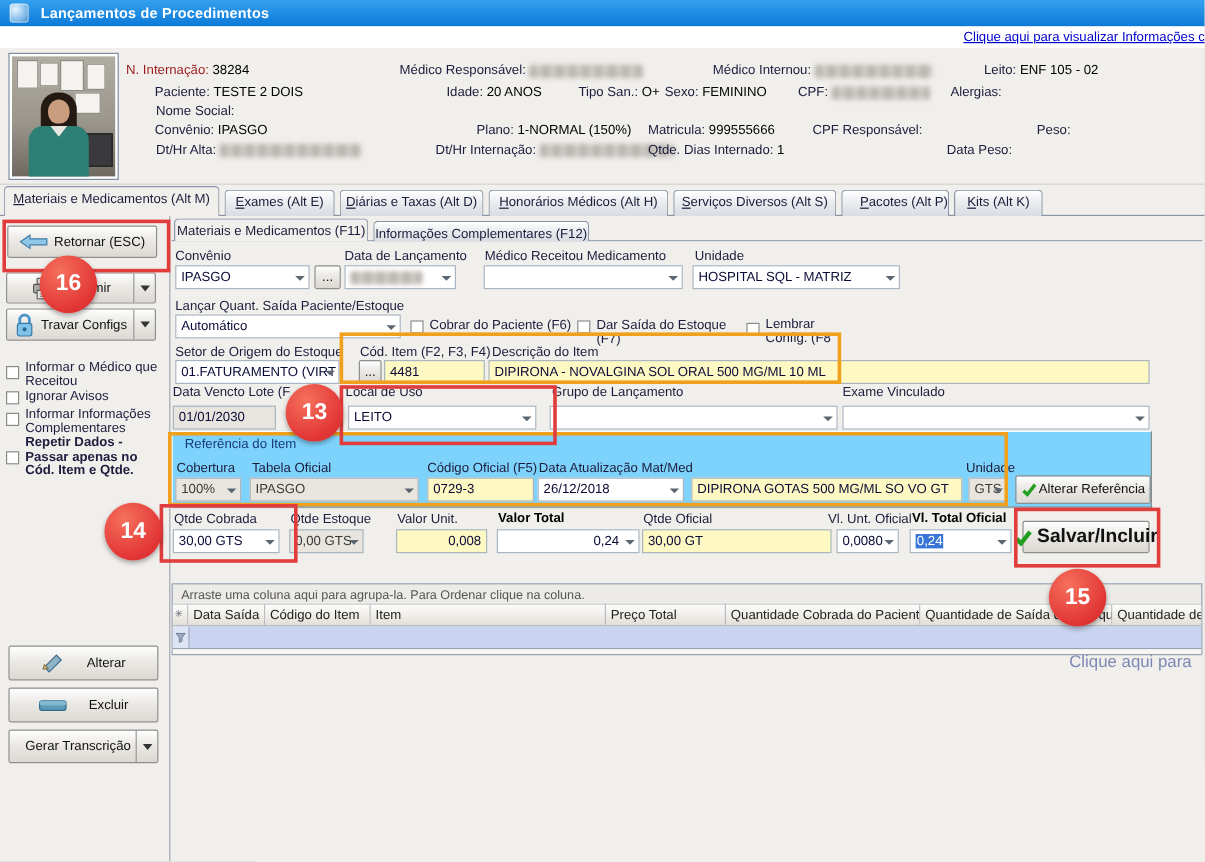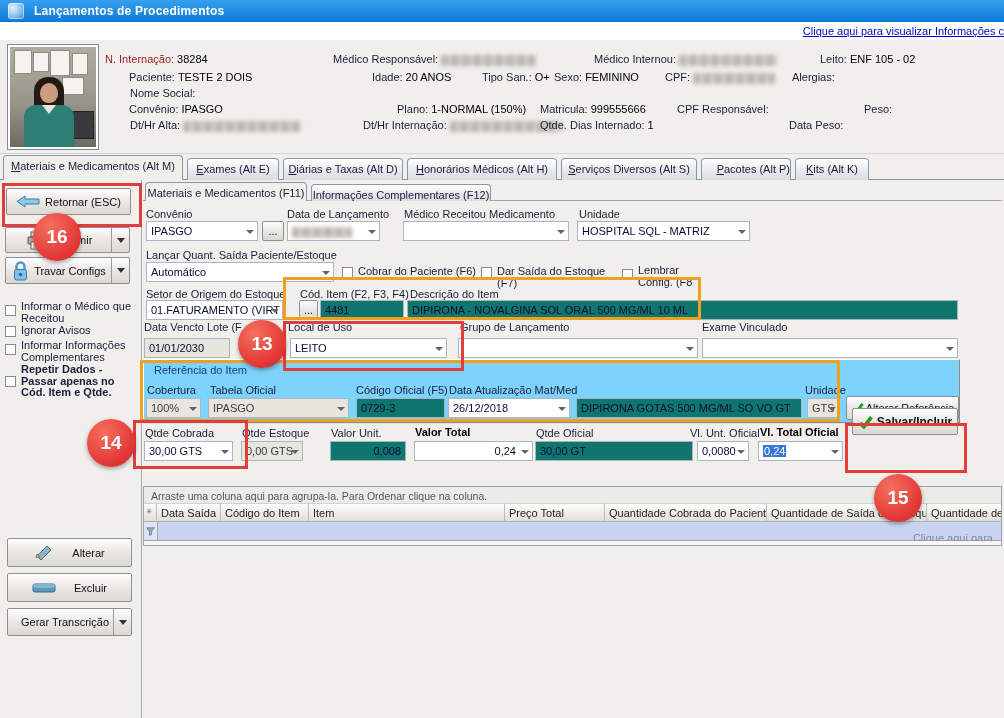--- a/index.html
+++ b/index.html
@@ -38,21 +38,21 @@
   .tab>span{display:inline-block;}
   .maintab>span::first-letter{text-decoration:underline;}
   #tabline{left:0;top:179px;width:1004px;height:1px;background:#8a96a8;z-index:1;}
   #panelleft{left:141px;top:180px;width:1px;height:538px;background:#a3a9b1;z-index:1;}
   #innertabline{left:143px;top:200px;width:859px;height:1px;background:#9aa6b4;z-index:1;}
   
   .combo{position:absolute;height:20px;background:#fff;border:1px solid #a9b6c2;box-sizing:border-box;
          font-size:11px;color:#0a0a36;padding:3px 16px 0 4px;white-space:nowrap;overflow:hidden;}
   .combo .arr{position:absolute;right:3px;top:8px;width:0;height:0;border-left:4px solid transparent;border-right:4px solid transparent;border-top:4px solid #5c6670;}
   .combo.dis{background:#e8e5df;color:#3a3a3a;}
-  .fld{position:absolute;height:20px;background:#0f766e;border:1px solid #a9b6c2;box-sizing:border-box;
+  .fld{position:absolute;height:20px;background:#fef9c3;border:1px solid #a9b6c2;box-sizing:border-box;
        font-size:11px;color:#0a0a36;padding:3px 4px 0 4px;white-space:nowrap;overflow:hidden;}
   .fld.dis{background:#e8e5df;}
   .tar{text-align:right;}
   .sel{background:#3875d7;color:#fff;padding:0 1px;}
   .lbl{position:absolute;font-size:11px;color:#1c1c3c;white-space:nowrap;line-height:11px;}
   .lbl.b{font-weight:bold;color:#000;}
   .btn{position:absolute;background:linear-gradient(#fefefe,#ebe9e5 45%,#dcd9d3);border:1px solid #8f8f8f;border-radius:2px;
        box-sizing:border-box;font-size:11px;color:#111;display:flex;align-items:center;justify-content:center;gap:5px;white-space:nowrap;}
   .btn .dd{position:absolute;right:0;top:0;bottom:0;width:17px;border-left:1px solid #9a9a9a;display:flex;align-items:center;justify-content:center;}
   .tri{width:0;height:0;border-left:4px solid transparent;border-right:4px solid transparent;border-top:5px solid #333;}
@@ -64,21 +64,21 @@
             border:1px solid;border-color:#fcfcfb #8d8a84 #8d8a84 #fcfcfb;box-sizing:border-box;box-shadow:0 1px 0 #e4e2dd;}
   #reftitle{position:absolute;left:10px;top:4px;color:#1a3a78;font-size:11px;}
   
   #grid{left:143px;top:486px;width:859px;height:60px;background:#edebe7;border:1px solid #98a2b4;box-sizing:border-box;}
   #grouphint{position:absolute;left:7px;top:3px;color:#555;font-size:10.5px;}
   .ghead{position:absolute;top:16px;height:19px;box-sizing:border-box;background:linear-gradient(#fdfdfc,#edebe6 60%,#e2dfd8);
          border-right:1px solid #b9bcc2;border-top:1px solid #cfd2d6;border-bottom:1px solid #a8aeb8;
          font-size:11px;color:#222;padding:3px 2px 0 4px;white-space:nowrap;overflow:hidden;}
   #filterrow{position:absolute;left:0;top:35px;width:857px;height:19px;background:#c8d4f0;border-bottom:1px solid #98a2b4;box-sizing:border-box;}
   #filtercell{position:absolute;left:0;top:0;width:13px;height:18px;border-right:1px solid #9fa8be;background:#dde4f4;display:flex;align-items:center;justify-content:center;}
-  #filterhint{position:absolute;right:8px;top:10px;color:#7d89b4;font-size:11px;}
+  #filterhint{position:absolute;right:8px;top:21px;color:#7d89b4;font-size:14px;}
   #gridwhite{position:absolute;left:0;top:54px;width:857px;height:4px;background:#f7f6f3;}
   
   .hl{position:absolute;border:3px solid #e23d3d;z-index:40;pointer-events:none;}
   .hlo{position:absolute;border:3px solid #f0a01c;z-index:39;pointer-events:none;}
   .circle{position:absolute;width:48px;height:48px;border-radius:50%;z-index:50;pointer-events:none;
           background:radial-gradient(circle at 35% 28%,#f5705c,#e23535 70%,#c92c2c);
           color:#fff;font-weight:bold;font-size:19px;display:flex;align-items:center;justify-content:center;
           box-shadow:0 2px 4px rgba(0,0,0,.35);}
   svg{display:block;}
 </style>
@@ -351,21 +351,21 @@
   <div class="lbl" style="left:536px;top:428px;">Qtde Oficial</div>
   <div class="lbl" style="left:690px;top:428px;">Vl. Unt. Oficial</div>
   <div class="lbl b" style="left:760px;top:427px;">Vl. Total Oficial</div>
   <div class="combo" style="left:144px;top:441px;width:89px;"><span>30,00 GTS</span><span class="arr"></span></div>
   <div class="combo dis tar" style="left:241px;top:441px;width:62px;"><span>0,00 GTS</span><span class="arr"></span></div>
   <div class="fld tar" style="left:330px;top:441px;width:76px;"><span>0,008</span></div>
   <div class="combo tar" style="left:414px;top:441px;width:119px;"><span>0,24</span><span class="arr"></span></div>
   <div class="fld" style="left:535px;top:441px;width:158px;"><span>30,00 GT</span></div>
   <div class="combo" style="left:697px;top:441px;width:52px;padding-right:12px;"><span>0,0080</span><span class="arr"></span></div>
   <div class="combo" style="left:758px;top:441px;width:85px;"><span class="sel">0,24</span><span class="arr"></span></div>
-  <div class="btn" style="left:852px;top:408px;width:106px;height:27px;gap:4px;font-weight:bold;font-size:12px;">
+  <div class="btn" style="left:852px;top:434px;width:106px;height:27px;gap:4px;font-weight:bold;font-size:16px;">
     <span>
       <svg width="15" height="14" viewBox="0 0 14 13">
           <path d="M2 7.5 L5.5 11 L12.5 2" fill="none" stroke="#1f9e1f" stroke-width="3.4"></path>
         </svg>
     </span>
     <span>Salvar/Incluir</span>
   </div>
 
   <div class="abs" id="grid">
     <div id="grouphint">Arraste uma coluna aqui para agrupa-la. Para Ordenar clique na coluna.</div>

